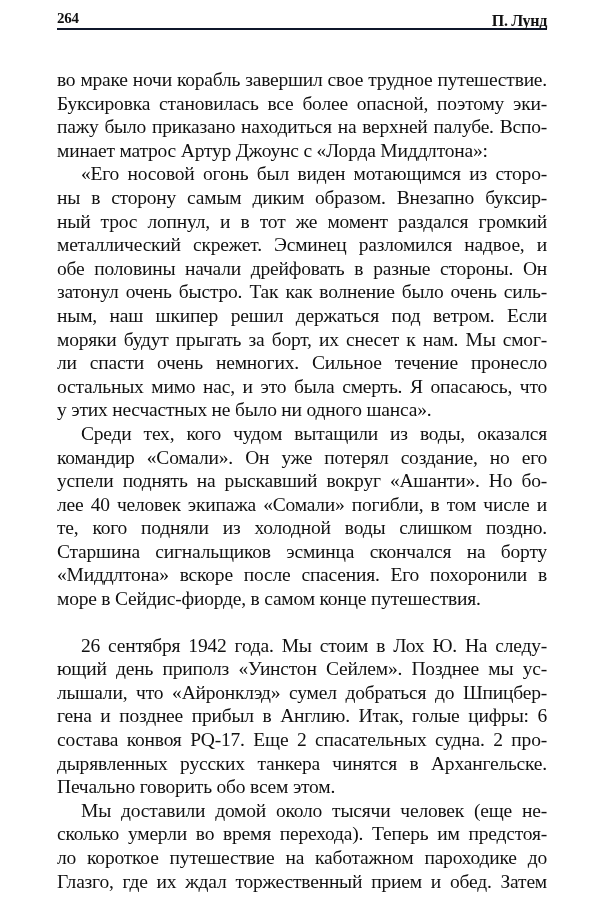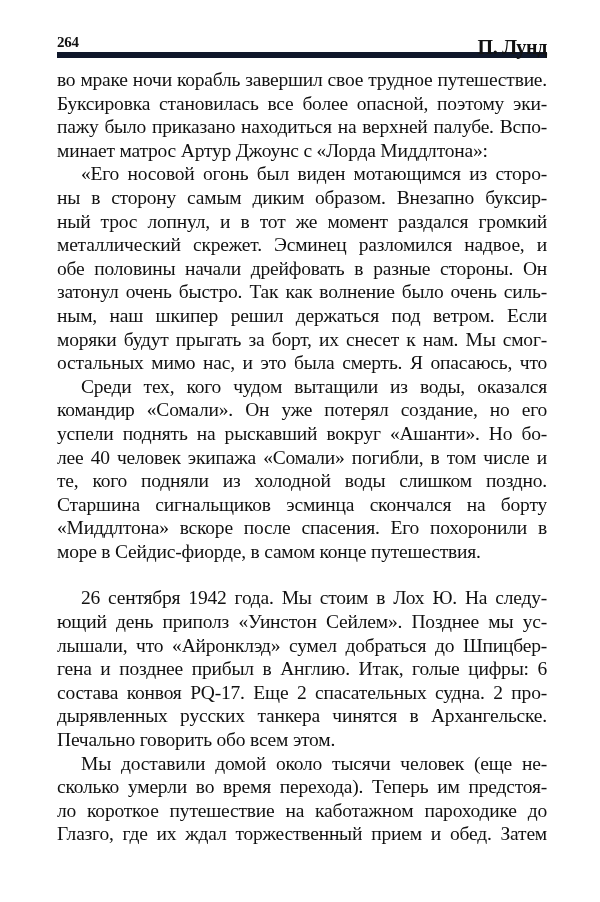--- a/index.html
+++ b/index.html
@@ -1,30 +1,30 @@
 <!DOCTYPE html>
 <html><head>
 <meta charset="utf-8">
 <style>
   html, body { margin: 0; padding: 0; background: #ffffff; }
   body {
     width: 600px; height: 902px; position: relative; overflow: hidden;
     font-family: "Liberation Serif", serif; color: #111;
   }
   .header {
-    position: absolute; left: 57px; top: 32px; width: 490px; height: 20px;
-    border-bottom: 6px solid #0f172a;
+    position: absolute; left: 57px; top: 8px; width: 490px; height: 20px;
+    border-bottom: 2px solid #0f172a;
   }
   .page-num {
     position: absolute; left: 0; top: 2px;
     font-weight: bold; font-size: 15px; letter-spacing: -0.3px;
   }
   .running-head {
     position: absolute; right: 0; top: 4px;
-    font-weight: bold; font-size: 20px; letter-spacing: -0.3px;
+    font-weight: bold; font-size: 16px; letter-spacing: -0.3px;
   }
   .body-text {
     position: absolute; left: 57px; top: 68px; width: 490px;
   }
   .para { margin: 0; }
   .line {
     display: block; height: 23.6px; line-height: 23.6px;
     font-size: 19.5px; text-align: justify; text-align-last: justify;
     white-space: nowrap; overflow: hidden; letter-spacing: -0.2px;
   }
@@ -49,21 +49,23 @@
     </div>
     <div class="para">
       <span class="line indent">«Его носовой огонь был виден мотающимся из сторо-</span>
       <span class="line">ны в сторону самым диким образом. Внезапно буксир-</span>
       <span class="line">ный трос лопнул, и в тот же момент раздался громкий</span>
       <span class="line">металлический скрежет. Эсминец разломился надвое, и</span>
       <span class="line">обе половины начали дрейфовать в разные стороны. Он</span>
       <span class="line">затонул очень быстро. Так как волнение было очень силь-</span>
       <span class="line">ным, наш шкипер решил держаться под ветром. Если</span>
       <span class="line">моряки будут прыгать за борт, их снесет к нам. Мы смог-</span>
+      <span class="line">ли спасти очень немногих. Сильное течение пронесло</span>
       <span class="line">остальных мимо нас, и это была смерть. Я опасаюсь, что</span>
+      <span class="line last">у этих несчастных не было ни одного шанса».</span>
     </div>
     <div class="para">
       <span class="line indent">Среди тех, кого чудом вытащили из воды, оказался</span>
       <span class="line">командир «Сомали». Он уже потерял создание, но его</span>
       <span class="line">успели поднять на рыскавший вокруг «Ашанти». Но бо-</span>
       <span class="line">лее 40 человек экипажа «Сомали» погибли, в том числе и</span>
       <span class="line">те, кого подняли из холодной воды слишком поздно.</span>
       <span class="line">Старшина сигнальщиков эсминца скончался на борту</span>
       <span class="line">«Миддлтона» вскоре после спасения. Его похоронили в</span>
       <span class="line last">море в Сейдис-фиорде, в самом конце путешествия.</span>

